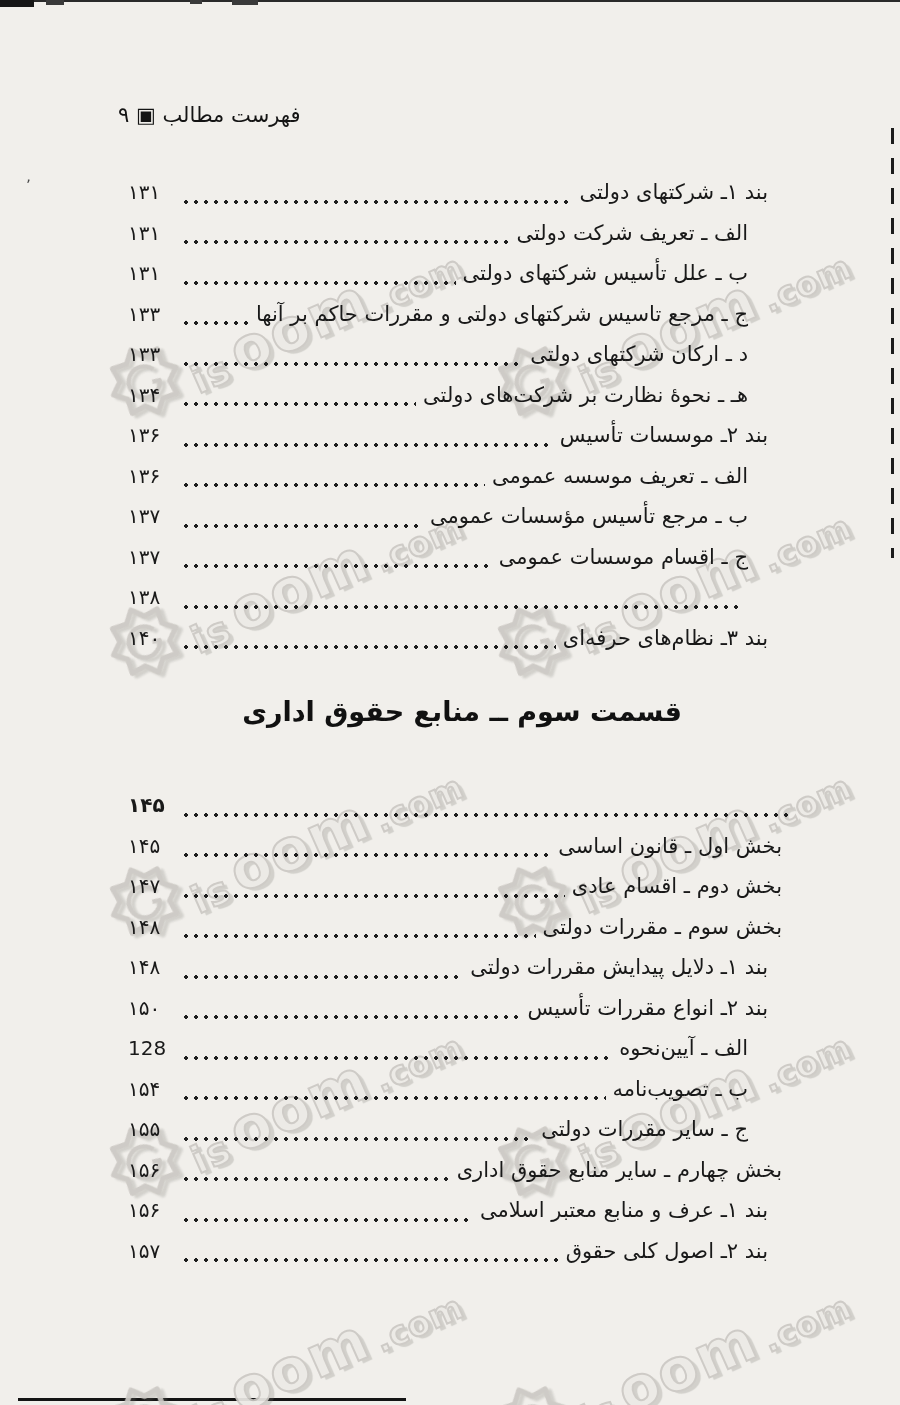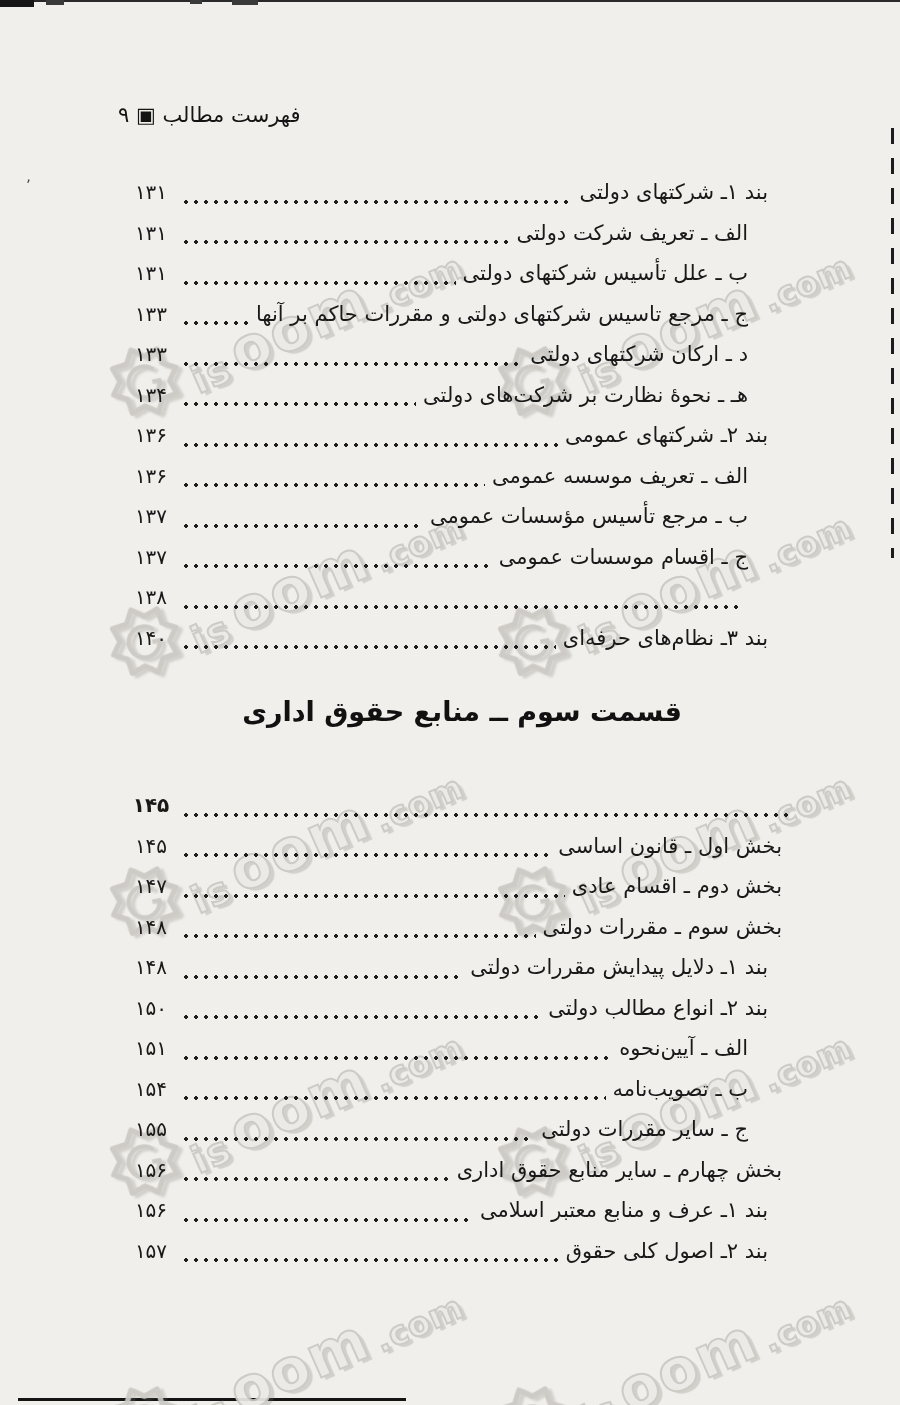--- a/index.html
+++ b/index.html
@@ -39,21 +39,21 @@
   .wm-com{font-size:33px;letter-spacing:1px;}
   .wm-star{filter:drop-shadow(3px 4px 1px rgba(120,117,112,0.28));}
   
   .toc-section{
     position:absolute;left:128px;width:668px;direction:rtl;z-index:2;
   }
   #sec1{top:172px;height:486px;}
   #sec2{top:785px;height:486px;}
   .toc-row{height:40.5px;display:flex;align-items:center;font-size:21px;}
   .toc-title{flex:0 0 auto;white-space:nowrap;}
-  .toc-page{flex:0 0 auto;width:46px;direction:ltr;text-align:center;font-size:20px;}
+  .toc-page{flex:0 0 auto;width:46px;direction:ltr;text-align:left;font-size:20px;}
   .leader{
     flex:1 1 auto;min-width:10px;margin:0 7px 0 7px;height:8px;
     align-self:flex-end;margin-bottom:7px;
     background-image:radial-gradient(circle,#1e1e1e 1.6px,rgba(0,0,0,0) 1.9px);
     background-size:10px 8px;background-repeat:repeat-x;background-position:left bottom;
   }
   .lvl-fasl{font-weight:bold;}
   .part-heading{
     position:absolute;left:128px;top:696px;width:668px;z-index:2;
     direction:rtl;text-align:center;font-weight:bold;font-size:27px;color:#111;
@@ -100,21 +100,21 @@
         <span class="toc-title">د ـ ارکان شرکتهای دولتی</span>
         <span class="leader"></span>
         <span class="toc-page">۱۳۳</span>
       </div>
       <div class="toc-row lvl-letter" style="padding-right: 48px;">
         <span class="toc-title">هـ ـ نحوهٔ نظارت بر شرکت‌های دولتی</span>
         <span class="leader"></span>
         <span class="toc-page">۱۳۴</span>
       </div>
       <div class="toc-row lvl-band" style="padding-right: 28px;">
-        <span class="toc-title">بند ۲ـ شرکتهای عمومی</span>
+        <span class="toc-title">بند ۲ـ موسسات تأسیس</span>
         <span class="leader"></span>
         <span class="toc-page">۱۳۶</span>
       </div>
       <div class="toc-row lvl-letter" style="padding-right: 48px;">
         <span class="toc-title">الف ـ تعریف موسسه عمومی</span>
         <span class="leader"></span>
         <span class="toc-page">۱۳۶</span>
       </div>
       <div class="toc-row lvl-letter" style="padding-right: 48px;">
         <span class="toc-title">ب ـ مرجع تأسیس مؤسسات عمومی</span>
@@ -158,28 +158,28 @@
         <span class="toc-title">بخش سوم ـ مقررات دولتی</span>
         <span class="leader"></span>
         <span class="toc-page">۱۴۸</span>
       </div>
       <div class="toc-row lvl-band" style="padding-right: 28px;">
         <span class="toc-title">بند ۱ـ دلایل پیدایش مقررات دولتی</span>
         <span class="leader"></span>
         <span class="toc-page">۱۴۸</span>
       </div>
       <div class="toc-row lvl-band" style="padding-right: 28px;">
-        <span class="toc-title">بند ۲ـ انواع مطالب دولتی</span>
+        <span class="toc-title">بند ۲ـ انواع مقررات تأسیس</span>
         <span class="leader"></span>
         <span class="toc-page">۱۵۰</span>
       </div>
       <div class="toc-row lvl-letter" style="padding-right: 48px;">
         <span class="toc-title">الف ـ آیین‌نحوه</span>
         <span class="leader"></span>
-        <span class="toc-page">۱۵۱</span>
+        <span class="toc-page">128</span>
       </div>
       <div class="toc-row lvl-letter" style="padding-right: 48px;">
         <span class="toc-title">ب ـ تصویب‌نامه</span>
         <span class="leader"></span>
         <span class="toc-page">۱۵۴</span>
       </div>
       <div class="toc-row lvl-letter" style="padding-right: 48px;">
         <span class="toc-title">ج ـ سایر مقررات دولتی</span>
         <span class="leader"></span>
         <span class="toc-page">۱۵۵</span>

